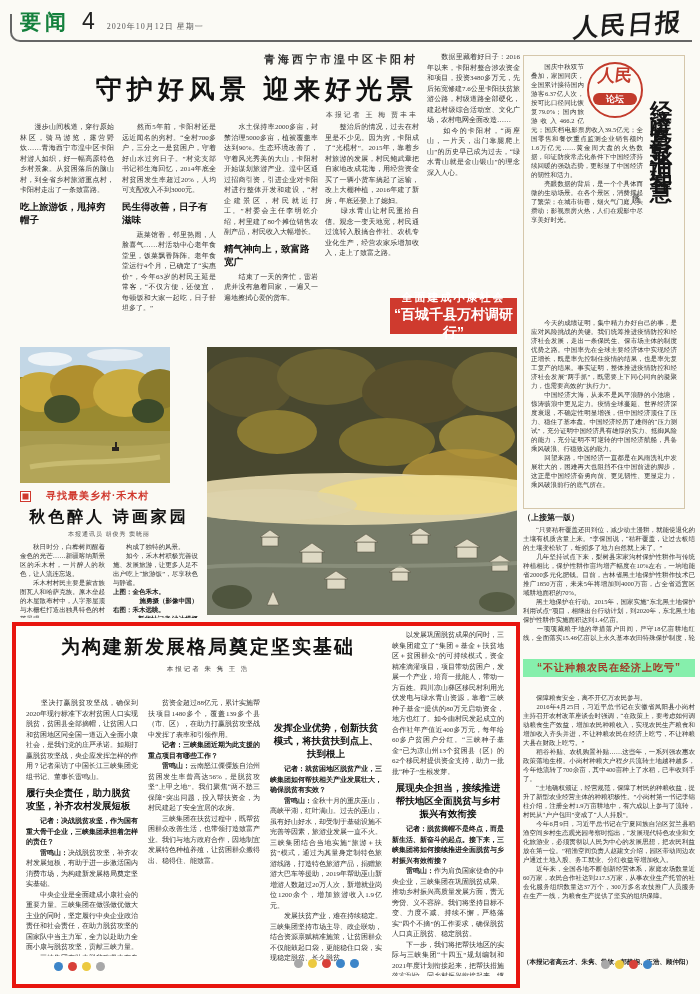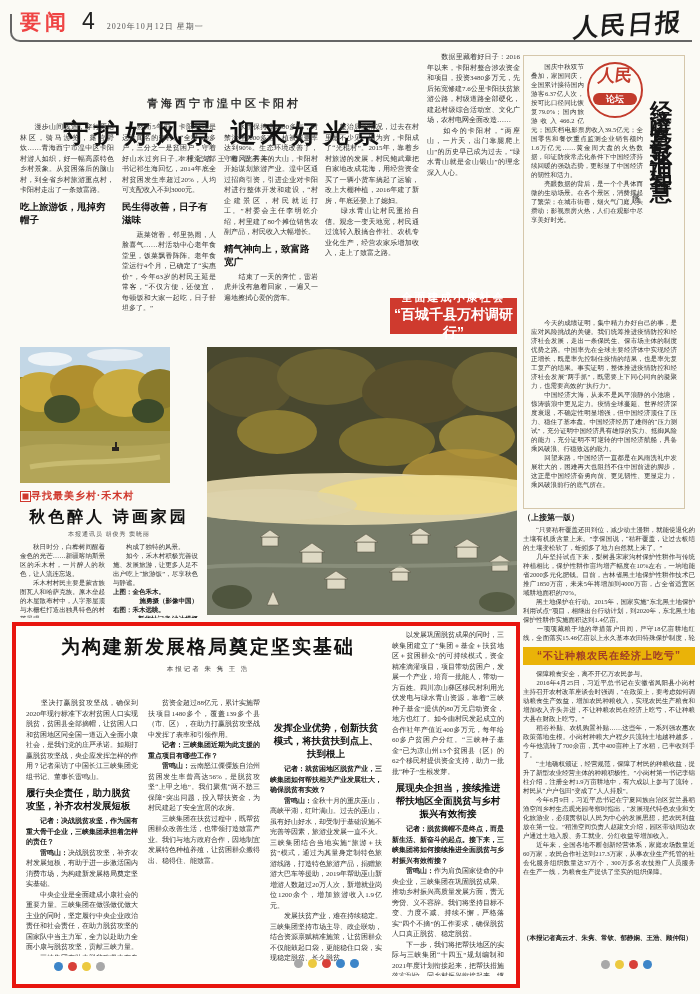--- a/index.html
+++ b/index.html
@@ -2,51 +2,51 @@
 <html><head>
 <meta charset="utf-8">
 <style>
   html,body{margin:0;padding:0;}
   .page{position:relative;width:700px;height:994px;background:#fbfaf5;overflow:hidden;
         font-family:"Liberation Serif", serif;color:#2c2c2c;}
   
   .hdr-rule{position:absolute;left:10px;top:14px;width:680px;height:26px;
             border-left:2px solid #666;border-bottom:2px solid #666;border-bottom-left-radius:10px;}
   .hdr-left{position:absolute;left:20px;top:8px;display:flex;align-items:baseline;gap:12px;}
-  .sec{font-size:21px;font-weight:bold;letter-spacing:4px;color:#ef4444;font-family:Liberation Mono, monospace;}
+  .sec{font-size:21px;font-weight:bold;letter-spacing:4px;color:#15803d;font-family:Liberation Mono, monospace;}
   .pgnum{font-size:23px;color:#222;font-family:"Liberation Sans",sans-serif;}
   .pdate{font-size:8px;color:#555;letter-spacing:1px;}
   .masthead{position:absolute;right:18px;top:8px;font-size:25px;font-weight:bold;color:#1b1b1b;
             transform:skewX(-8deg) rotate(-3deg);letter-spacing:2px;font-family:"Liberation Serif",serif;}
   
   .body{font-size:7px;line-height:10.5px;text-align:justify;margin:0;white-space:pre-line;color:#333;}
   .small{font-size:6.5px;line-height:9px;}
   .sub{font-size:9.5px;line-height:13px;font-weight:bold;margin:4px 0;text-align:left;
        font-family:"Liberation Sans",sans-serif;color:#111;white-space:normal;}
   .q{font-weight:bold;color:#222;}
   .lead{font-weight:bold;}
   
   .top-art{position:absolute;left:20px;top:52px;width:500px;height:294px;}
-  .ta-head{position:absolute;left:10px;top:0;width:388px;text-align:center;margin-top:44px;}
+  .ta-head{position:absolute;left:10px;top:0;width:388px;text-align:right;}
   .kicker{font-size:11px;letter-spacing:3px;color:#333;font-weight:bold;}
   .ta-title{font-size:26px;font-weight:900;letter-spacing:5px;margin:5px 0 3px;color:#111;
             font-family:"Liberation Sans",sans-serif;}
   .byline{font-size:7px;color:#444;letter-spacing:2px;}
   .col{position:absolute;overflow:hidden;}
   .redbox{position:absolute;left:370px;top:246px;width:127px;height:36px;background:#cf3a2e;
           color:#fff;text-align:center;font-family:"Liberation Sans",sans-serif;
           display:flex;flex-direction:column;justify-content:center;gap:1px;}
   .redbox .l1{font-size:11px;font-weight:bold;letter-spacing:2px;}
   .redbox .l2{font-size:14px;font-weight:bold;}
   
   .photo-l{position:absolute;left:20px;top:347px;width:150px;height:136px;}
   .photo-r{position:absolute;left:207px;top:347px;width:310px;height:268px;}
   
   .hemu{position:absolute;left:20px;top:489px;width:178px;height:130px;}
-  .hemu-tag{display:flex;align-items:center;gap:0;}
+  .hemu-tag{display:flex;align-items:center;gap:15px;}
   .tag-sq{width:9px;height:9px;background:#d0392e;border:1px solid #d0392e;box-shadow:inset 0 0 0 1.5px #fff;}
   .tag-tx{font-size:10px;font-weight:bold;color:#d0392e;letter-spacing:1px;font-family:"Liberation Sans",sans-serif;}
   .hemu-title{font-size:16px;font-weight:900;letter-spacing:3px;margin:4px 0 2px;text-align:center;color:#111;
               font-family:"Liberation Sans",sans-serif;}
   .hemu-by{font-size:6px;color:#555;text-align:center;letter-spacing:1px;margin-bottom:3px;}
   .hemu-cols{position:relative;height:76px;}
   .hemu-c{position:absolute;top:0;width:85px;height:76px;overflow:hidden;}
   .cap{font-weight:bold;color:#222;}
   
   .iv-box{position:absolute;left:12px;top:622px;width:500px;height:358px;border:4px solid #e8150f;
@@ -72,21 +72,21 @@
           border-radius:6px;padding:0 13px;line-height:12px;}
   .vtitle{position:absolute;right:8px;top:26px;height:300px;writing-mode:vertical-rl;
           font-size:22px;font-weight:900;letter-spacing:9px;color:#151515;
           font-family:"Liberation Sans",sans-serif;}
   .vauthor{position:absolute;right:44px;top:130px;writing-mode:vertical-rl;font-size:8px;color:#555;letter-spacing:3px;}
   .forum-bot{position:absolute;left:7px;top:262px;width:146px;height:184px;overflow:hidden;}
   
   .cont{position:absolute;left:523px;top:512px;width:172px;height:470px;}
   .jump{font-size:8px;font-weight:bold;color:#222;margin:0 0 2px;}
   .cont-p1{height:118px;overflow:hidden;}
-  .band{margin:4px 0;height:18px;line-height:18px;text-align:center;background:#eab308;color:#a03c28;
+  .band{margin:16px 0;height:18px;line-height:18px;text-align:center;background:#86efac;color:#a03c28;
         font-size:10px;font-weight:bold;letter-spacing:1px;font-family:"Liberation Sans",sans-serif;}
   .cont-p2{height:262px;overflow:hidden;}
   .cont-by{font-size:6.5px;font-weight:bold;color:#222;margin-top:3px;text-align:justify;}
 </style>
 </head>
 <body>
 
 <div class="page">
 
   <div class="hdr-rule"></div>

